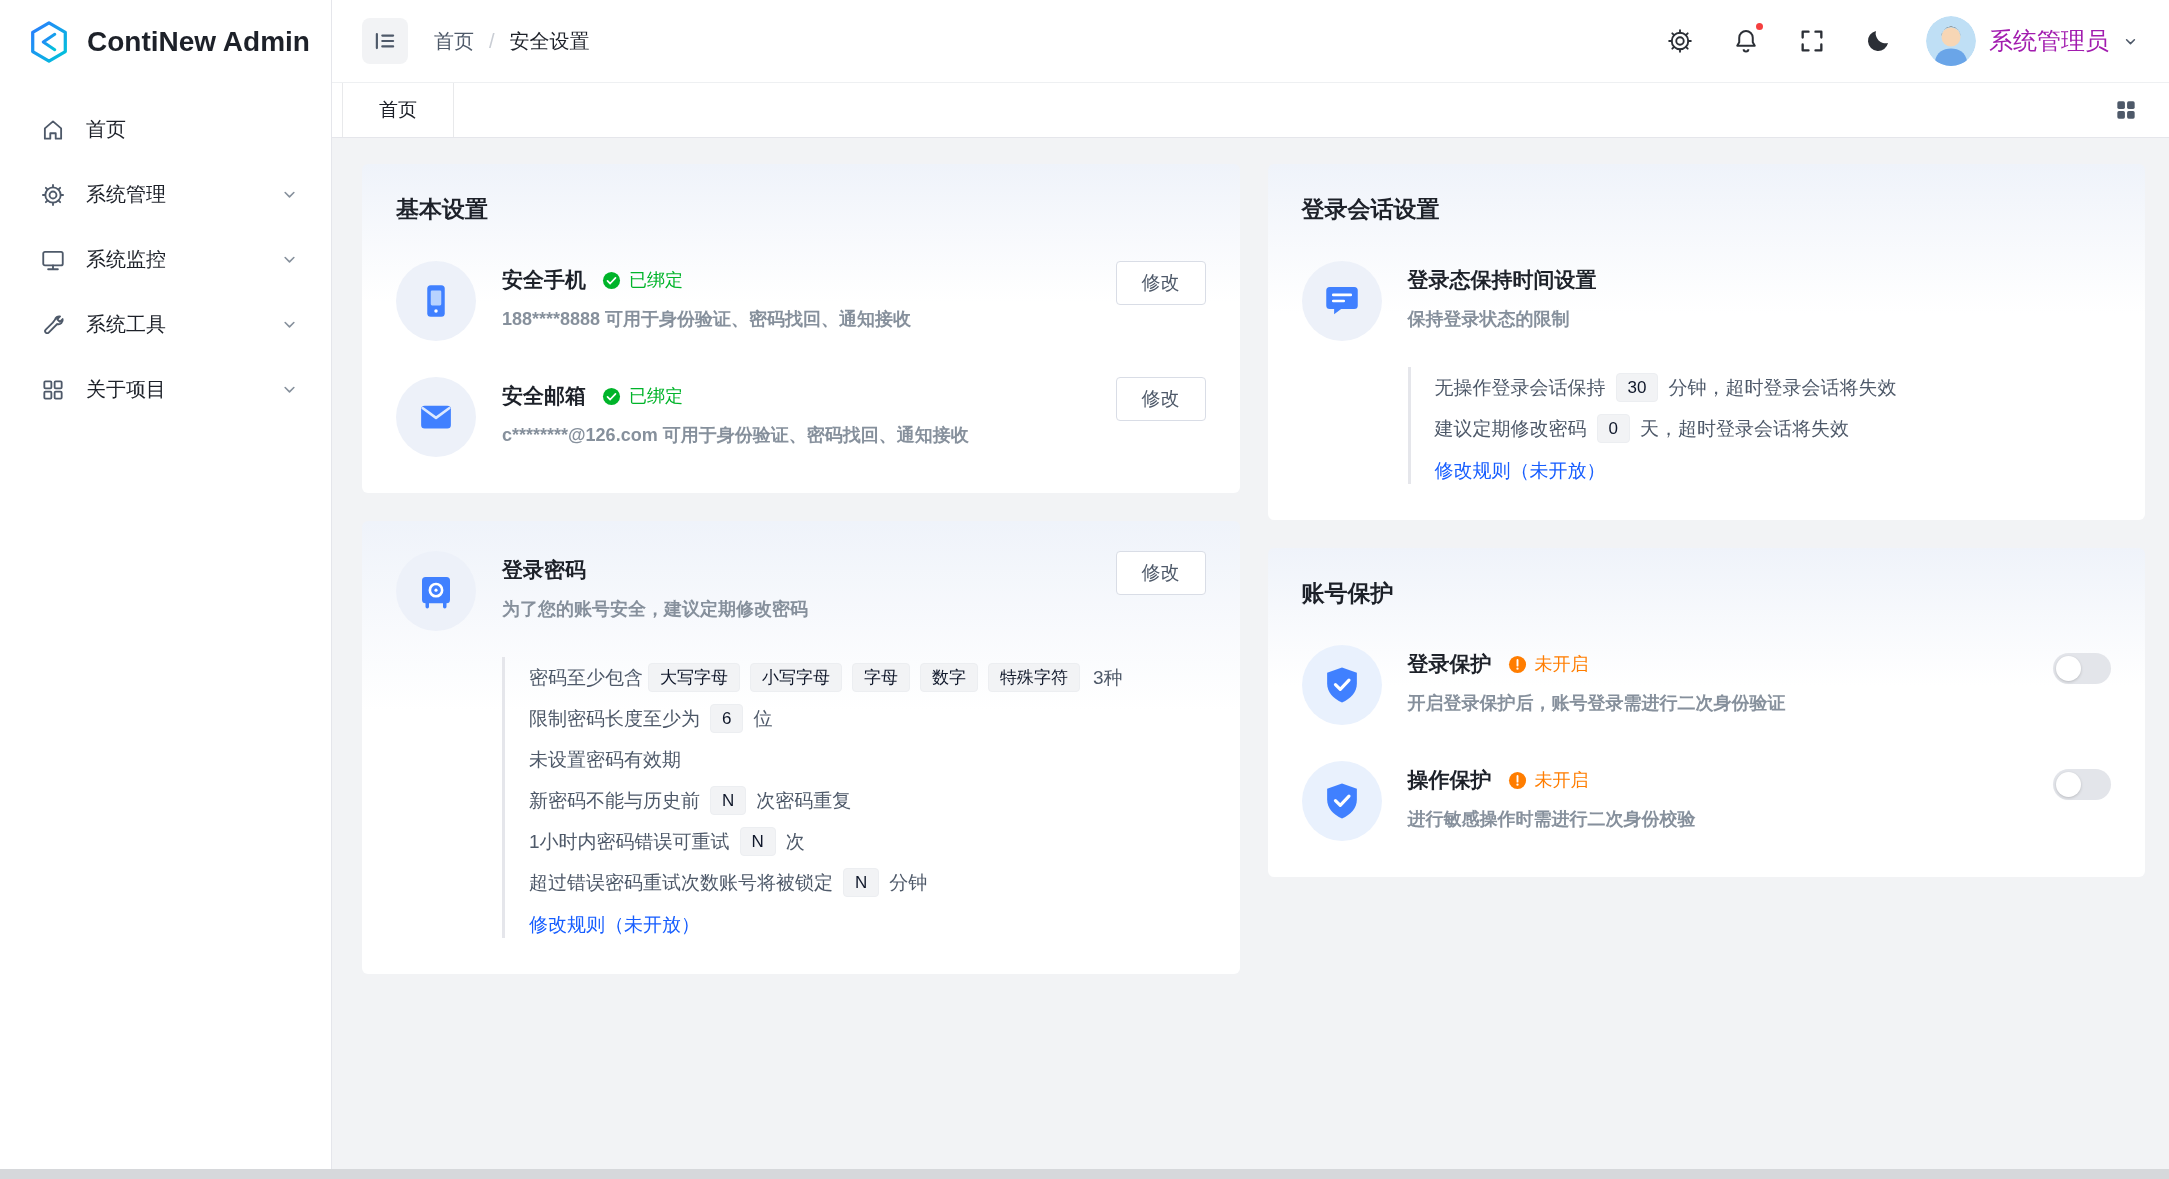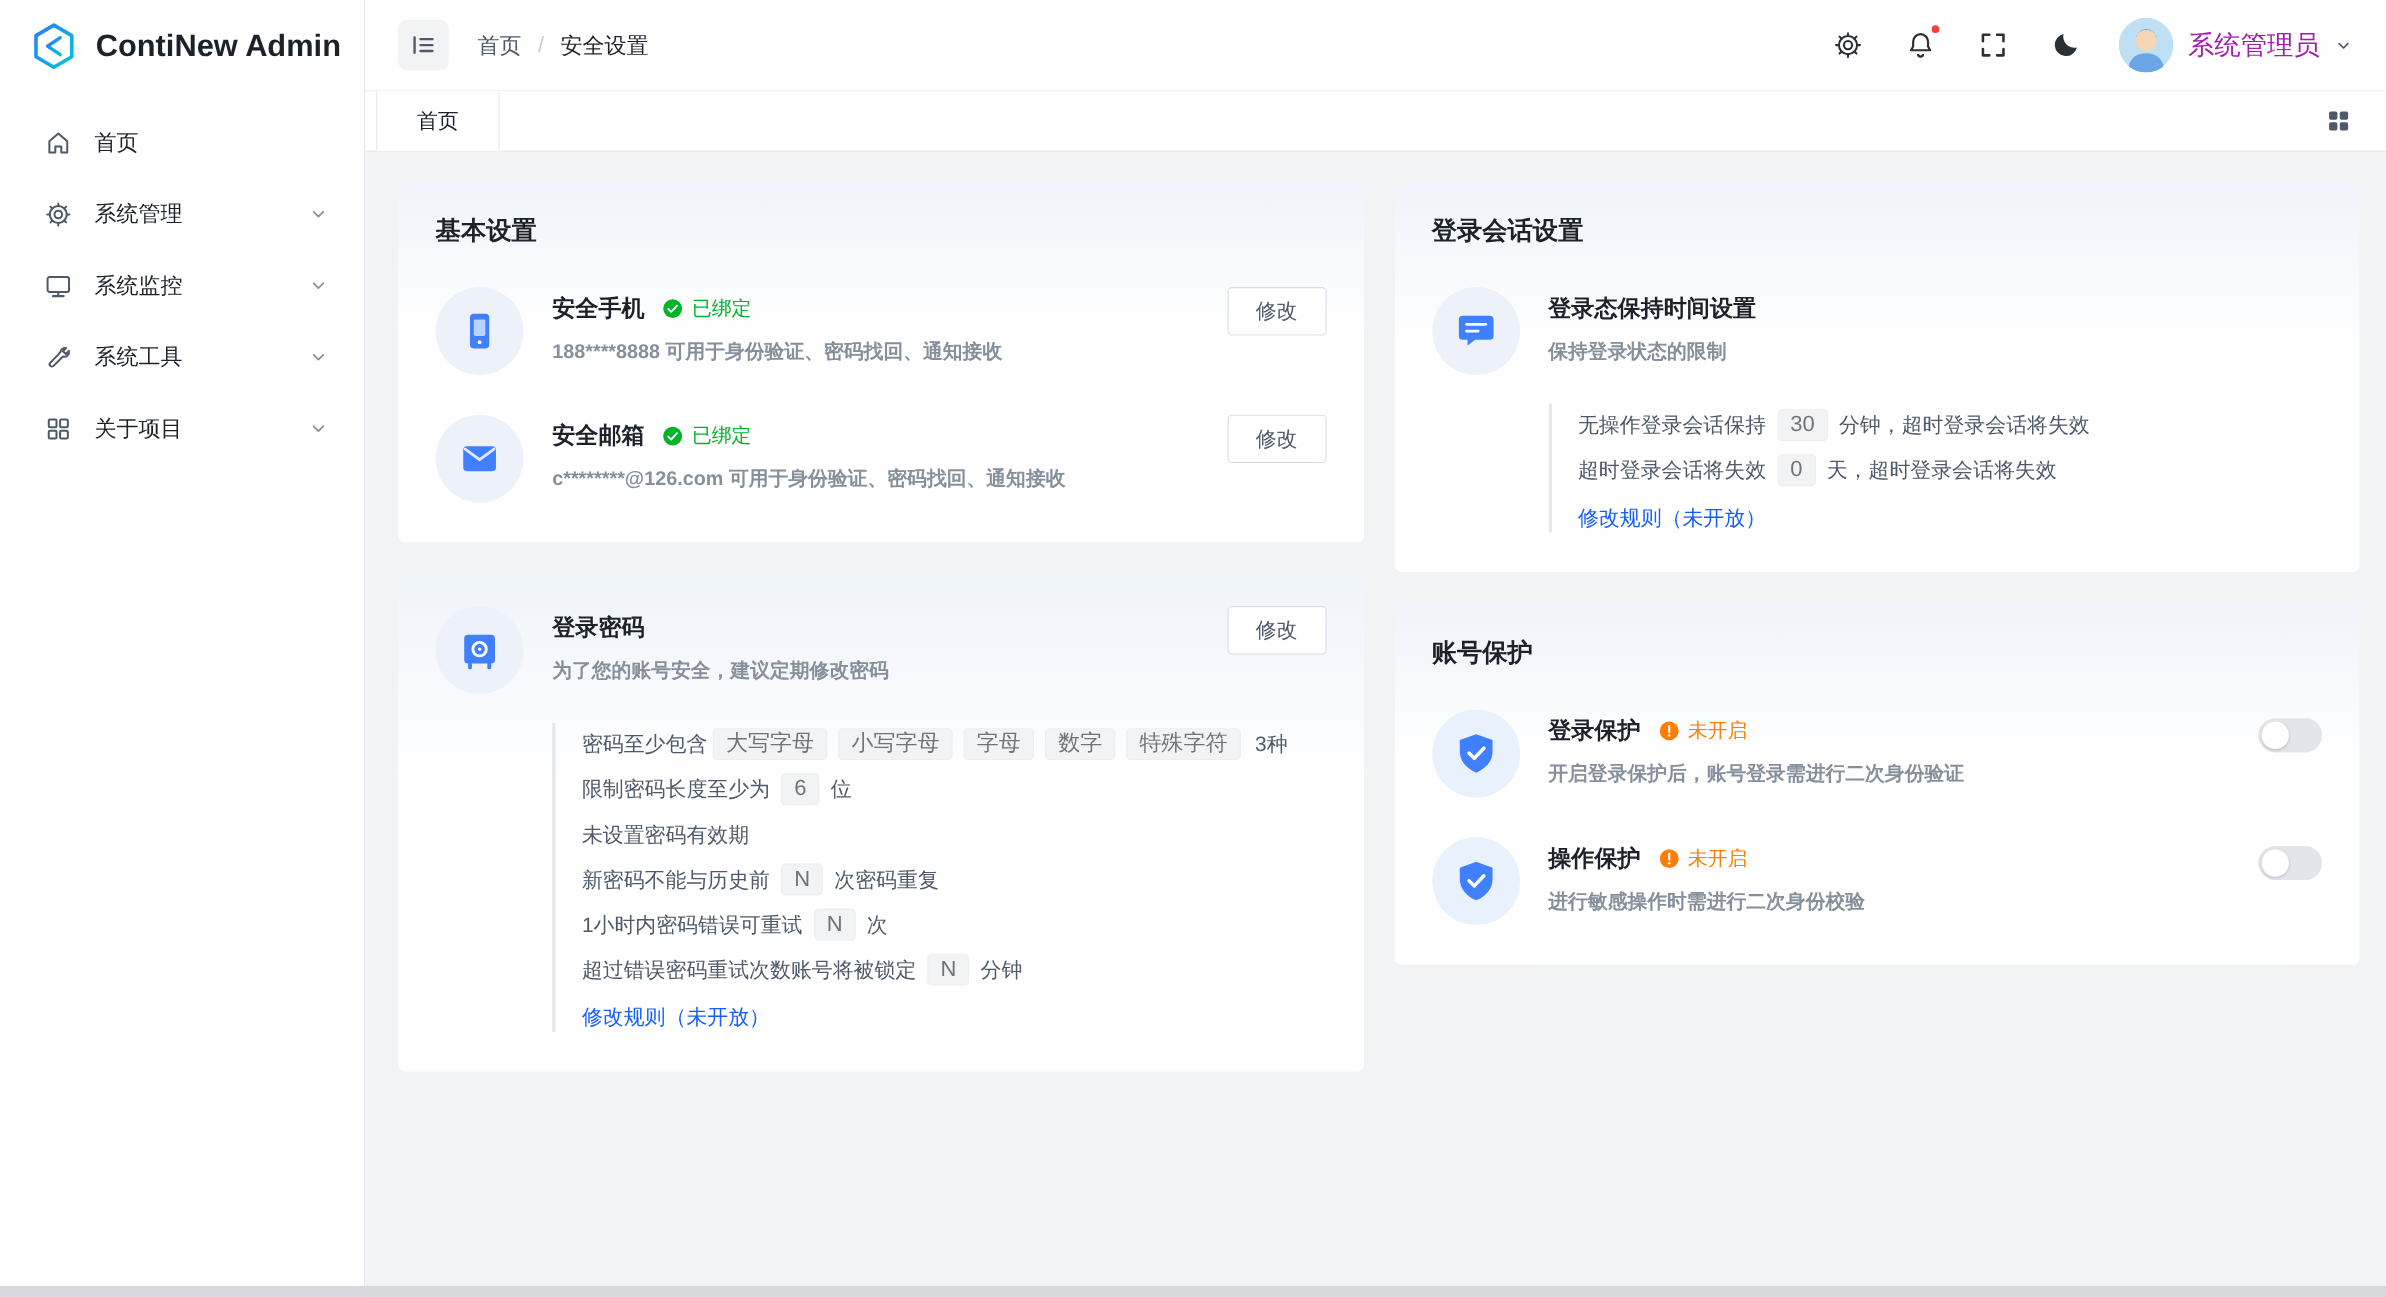--- a/index.html
+++ b/index.html
@@ -65,21 +65,21 @@
   .sec-name { font-size: 21px; font-weight: 600; color: #1d2129; }
   .badge { display: inline-flex; align-items: center; gap: 8px; font-size: 18px; }
   .badge.success { color: #00b42a; }
   .badge.warning { color: #ff7d00; font-family: Liberation Serif, serif; }
   .badge svg { flex: none; }
   .sec-desc { margin-top: 12px; font-size: 18px; color: #86909c; line-height: 1.5; font-weight: bold; }
   .btn { height: 44px; padding: 0 25px; background: #fff; border: 1px solid #d9dde6; border-radius: 4px; font-size: 19px; color: #4e5969; flex: none; margin-left: 20px; cursor: pointer; font-family: inherit; }
 
   .rules { margin: 26px 0 0 106px; border-left: 3px solid #e5e6eb; padding-left: 24px; }
   .rule { font-size: 19px; color: #4e5969; line-height: 41px; white-space: nowrap; }
-  .pill { display: inline-block; background: #f2f3f5; border: 1px solid #eceef1; border-radius: 4px; padding: 1px 11px; margin: 0 10px; font-size: 20px; color: #737373; line-height: 25px; vertical-align: 1px; }
+  .pill { display: inline-block; background: #f2f3f5; border: 1px solid #eceef1; border-radius: 4px; padding: 1px 11px; margin: 0 10px; font-size: 17px; color: #0f172a; line-height: 25px; vertical-align: 1px; }
   .tagpill { margin: 0 5px; }
   .tagpill:first-of-type { margin-left: 13px; }
   .rules-link { display: inline-block; margin-top: 9px; font-size: 19px; color: #165dff; text-decoration: none; cursor: pointer; }
 
   .switch { width: 58px; height: 31px; border-radius: 16px; background: #e3e5ea; position: relative; flex: none; margin-left: 20px; margin-top: 8px; cursor: pointer; border: none; }
   .switch-knob { position: absolute; left: 3px; top: 3px; width: 25px; height: 25px; border-radius: 50%; background: #fff; box-shadow: 0 1px 3px rgba(0,0,0,.18); }
 
   .hscrollbar { position: fixed; left: 0; right: 0; bottom: 0; height: 10px; background: #d6d8db; }
 </style>
 </head>
@@ -380,21 +380,21 @@
               </div>
               <div class="sec-desc">保持登录状态的限制</div>
             </div>
           </div>
 
           <div class="rules">
             <div class="rule">
               <span>无操作登录会话保持</span><span class="pill">30</span><span>分钟，超时登录会话将失效</span>
             </div>
             <div class="rule">
-              <span>超时登录会话将失效</span><span class="pill">0</span><span>天，超时登录会话将失效</span>
+              <span>建议定期修改密码</span><span class="pill">0</span><span>天，超时登录会话将失效</span>
             </div>
             <a class="rules-link">修改规则（未开放）</a>
           </div>
         </section>
 
         <section class="card">
           <h2 class="card-title">账号保护</h2>
 
           <div class="sec-item">
             <div class="sec-icon" style="background:#e9f1fd">

